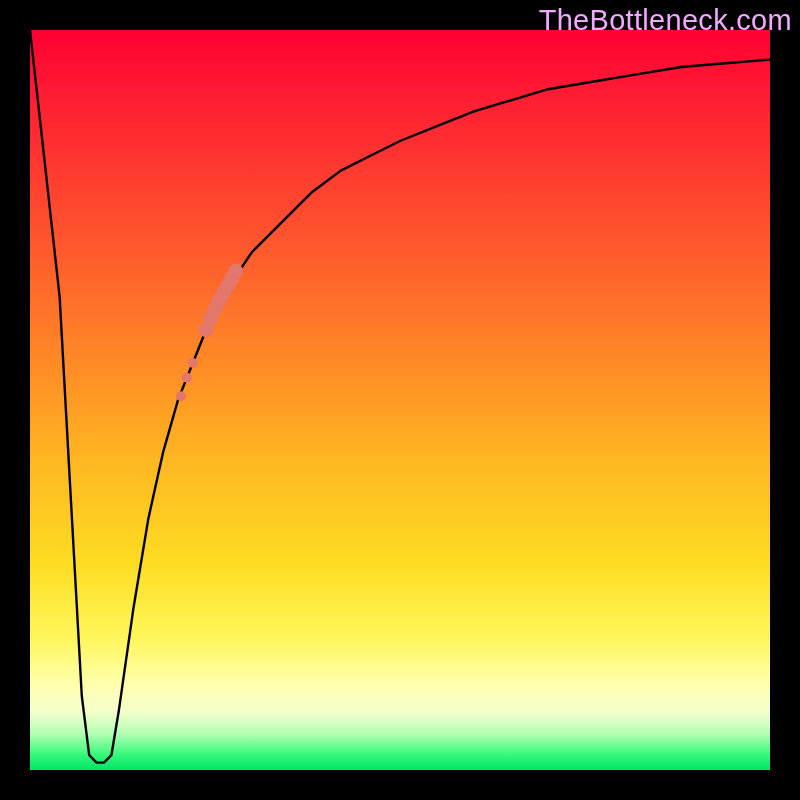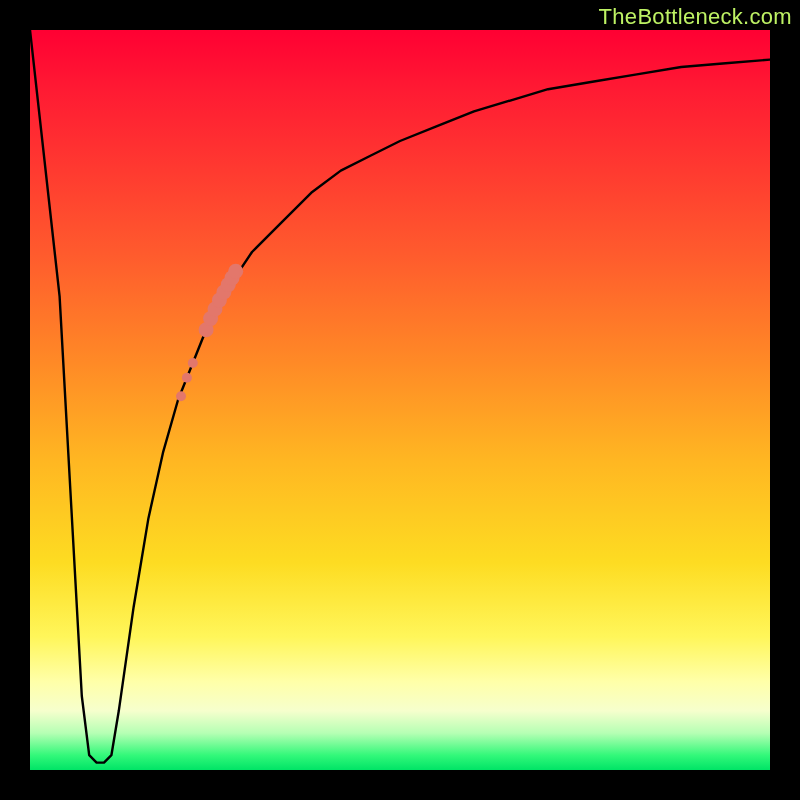--- a/index.html
+++ b/index.html
@@ -42,22 +42,22 @@
       #f6ffcd 92%,
       #b6ffb4 95%,
       #33f87a 98%,
       #00e466 100%
     );
   }
   .watermark {
     position: absolute;
     top: 4px;
     right: 8px;
-    color: #bef264;
-    font-size: 22px;
+    color: #f0abfc;
+    font-size: 29px;
     font-weight: 400;
     letter-spacing: 0.3px;
     user-select: none;
   }
   svg.overlay {
     position: absolute;
     inset: 0;
     width: 100%;
     height: 100%;
   }

